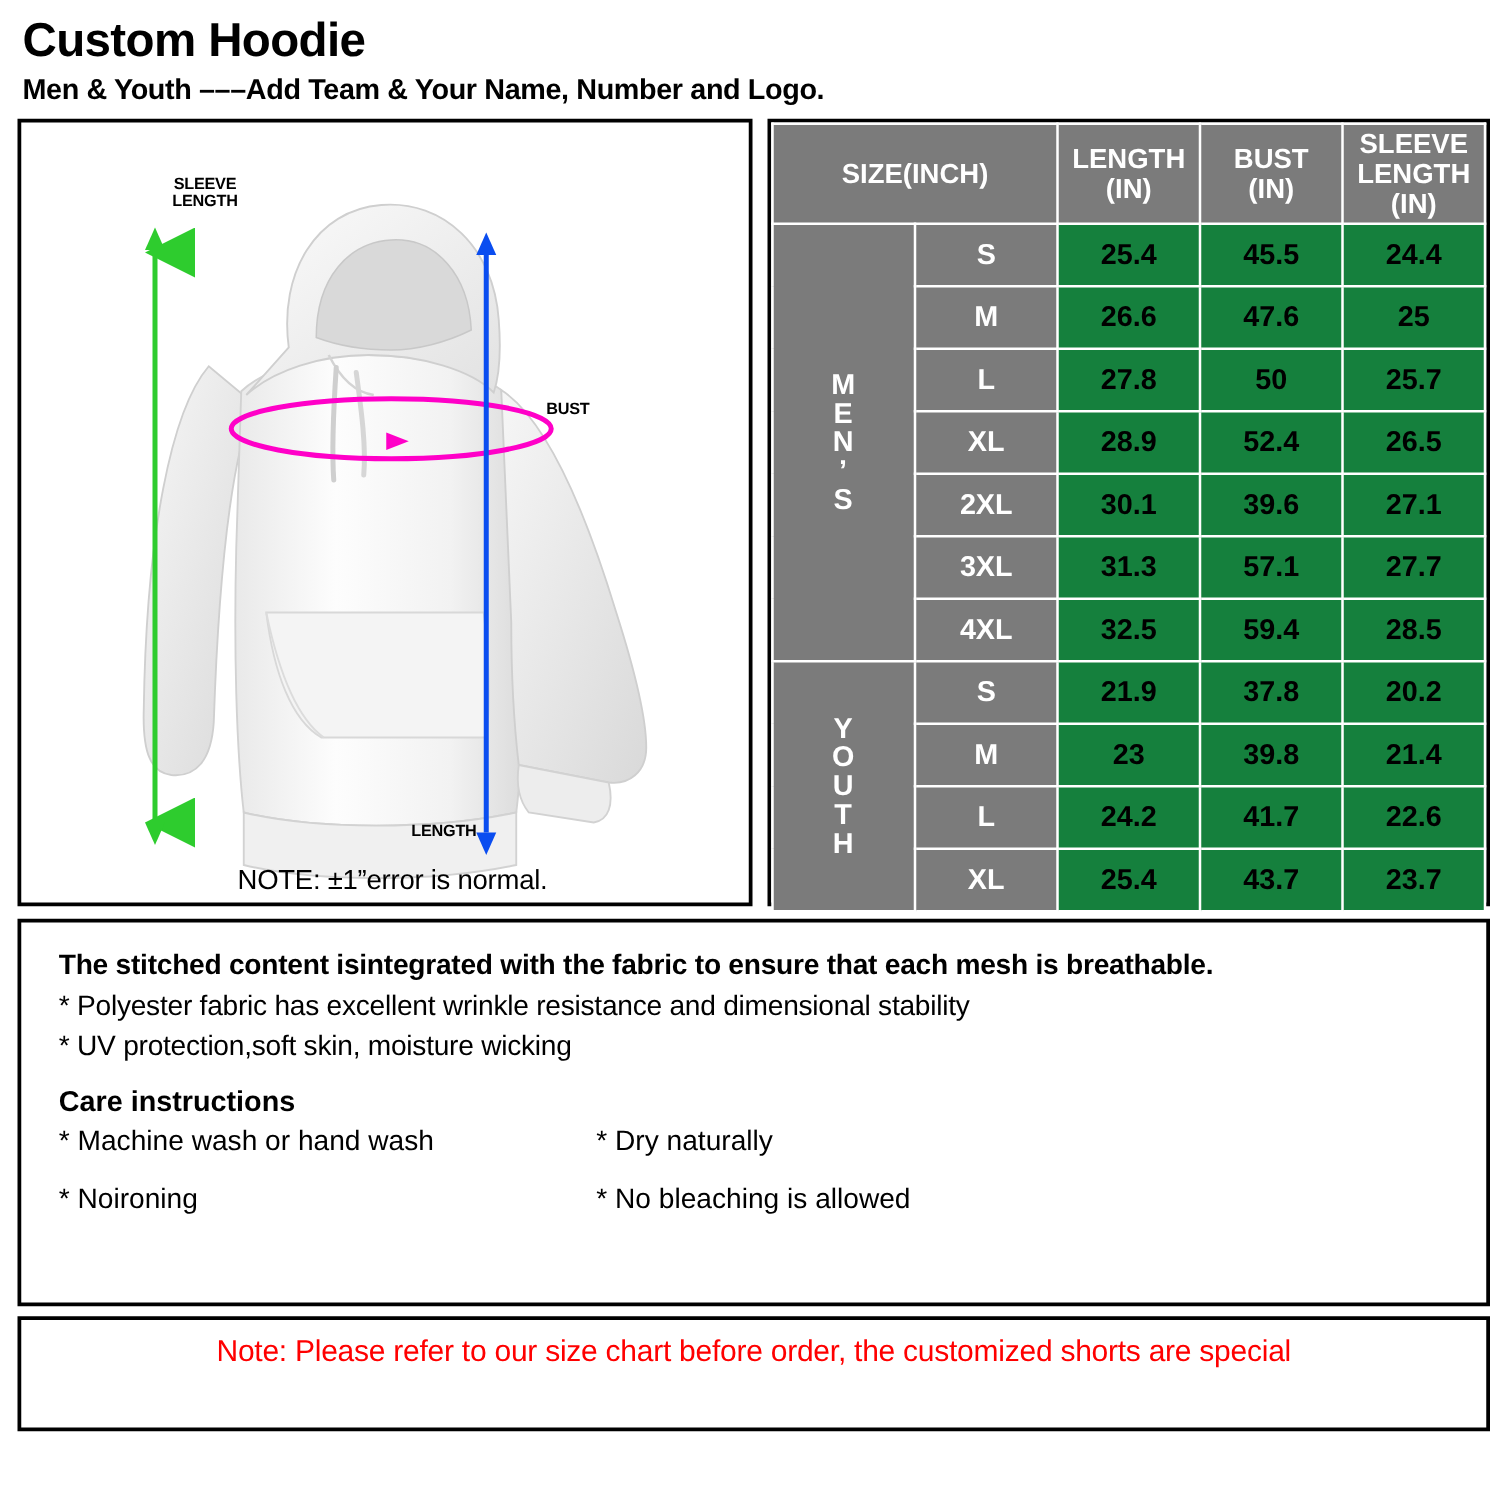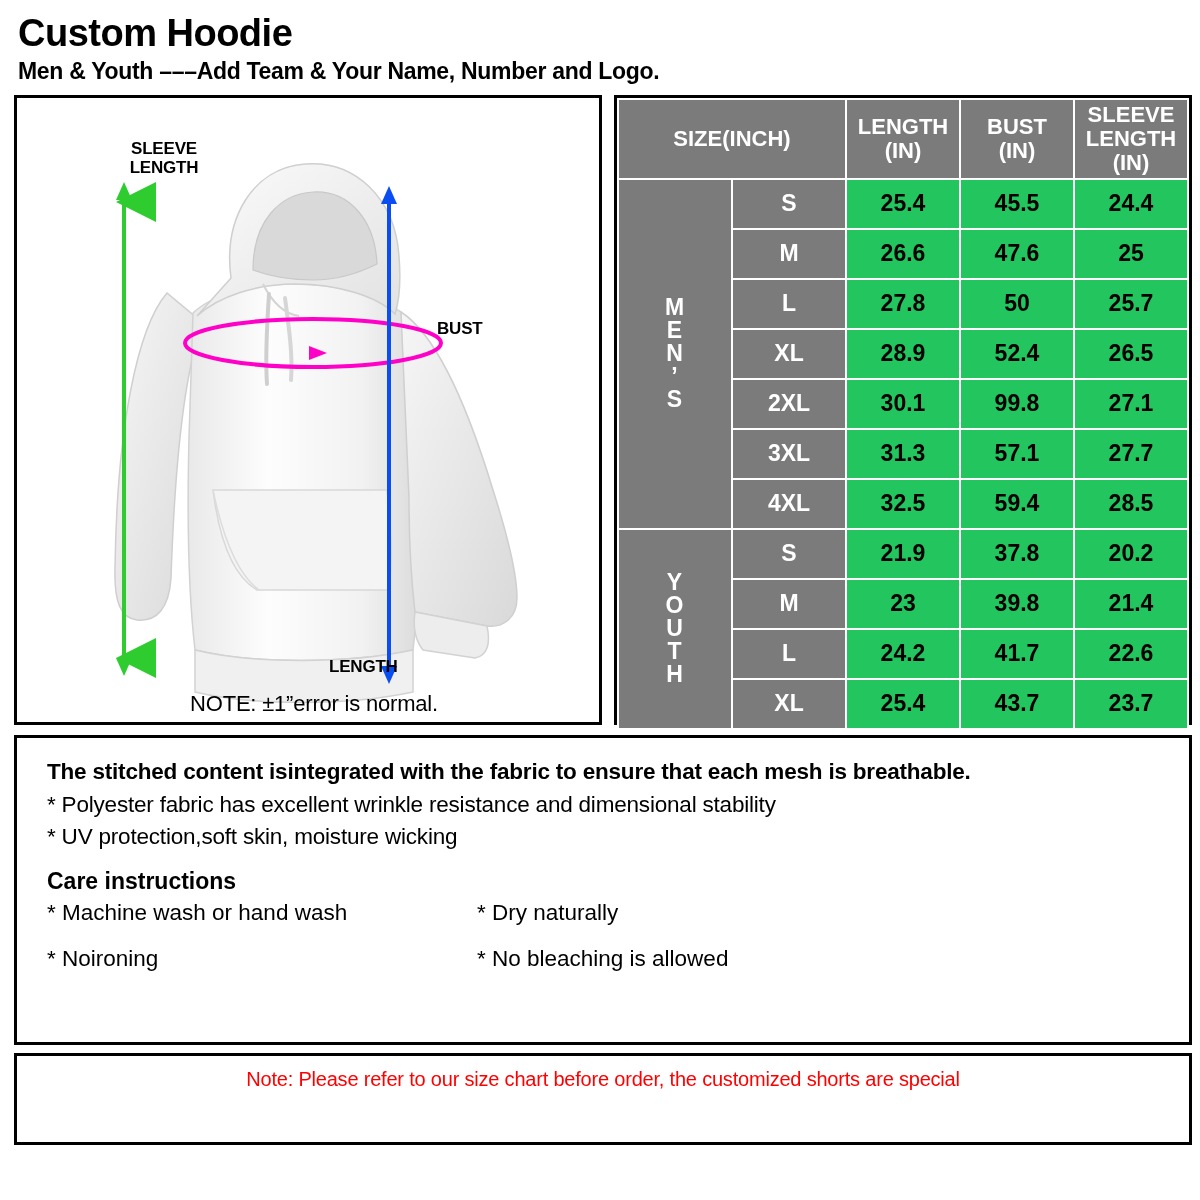--- a/index.html
+++ b/index.html
@@ -61,21 +61,21 @@
     flex-direction: column;
   }
 
   
   .hoodie-svg {
     position: absolute;
     top: 0; left: 0;
   }
   .lbl {
     position: absolute;
-    font-size: 17px;
+    font-size: 13px;
     font-weight: bold;
     line-height: 1.1;
     text-align: center;
     letter-spacing: -0.2px;
   }
   .lbl-sleeve { left: 82px; top: 42px; width: 130px; }
   .lbl-bust { left: 420px; top: 222px; }
   .lbl-length { left: 312px; top: 560px; }
   .note-line {
     position: absolute;
@@ -120,21 +120,21 @@
     display: block;
     line-height: 1.0;
   }
   td.sz {
     background: #7b7b7b;
     color: #fff;
     width: 120px;
     font-size: 24px;
   }
   td.val {
-    background: #22c55e;
+    background: #15803d;
     color: #000;
     font-size: 24px;
     font-weight: normal;
   }
   tbody tr { height: 50px; }
 
   
   .info-box {
     margin-top: 10px;
     border: 3px solid #000;
@@ -167,21 +167,21 @@
   
   .note-box {
     margin-top: 8px;
     border: 3px solid #000;
     box-sizing: border-box;
     padding: 10px 16px 12px 16px;
     height: 92px;
   }
   .note-text {
     color: #ff0000;
-    font-size: 20px;
+    font-size: 24px;
     line-height: 1.35;
     text-align: center;
     letter-spacing: -0.2px;
   }
 </style>
 </head>
 <body>
 
 <div class="page">
 
@@ -321,21 +321,21 @@
           </tr>
           <tr>
             <td class="sz">XL</td>
             <td class="val">28.9</td>
             <td class="val">52.4</td>
             <td class="val">26.5</td>
           </tr>
           <tr>
             <td class="sz">2XL</td>
             <td class="val">30.1</td>
-            <td class="val">99.8</td>
+            <td class="val">39.6</td>
             <td class="val">27.1</td>
           </tr>
           <tr>
             <td class="sz">3XL</td>
             <td class="val">31.3</td>
             <td class="val">57.1</td>
             <td class="val">27.7</td>
           </tr>
           <tr>
             <td class="sz">4XL</td>

